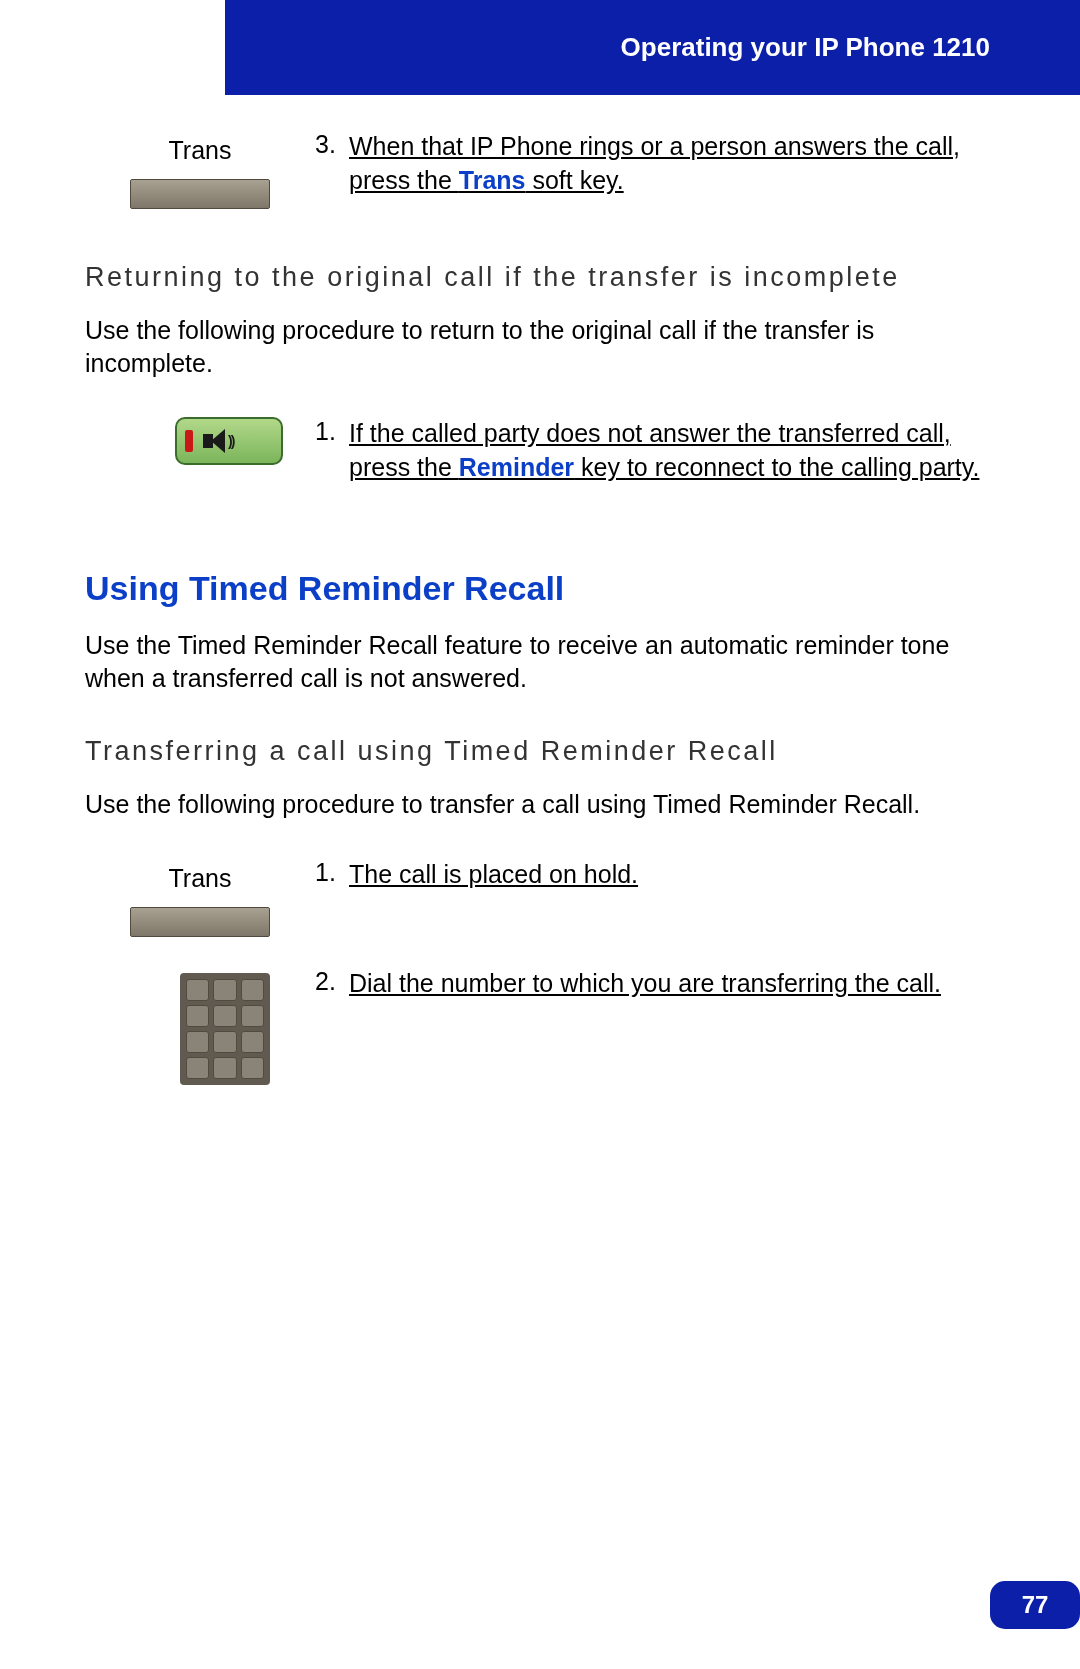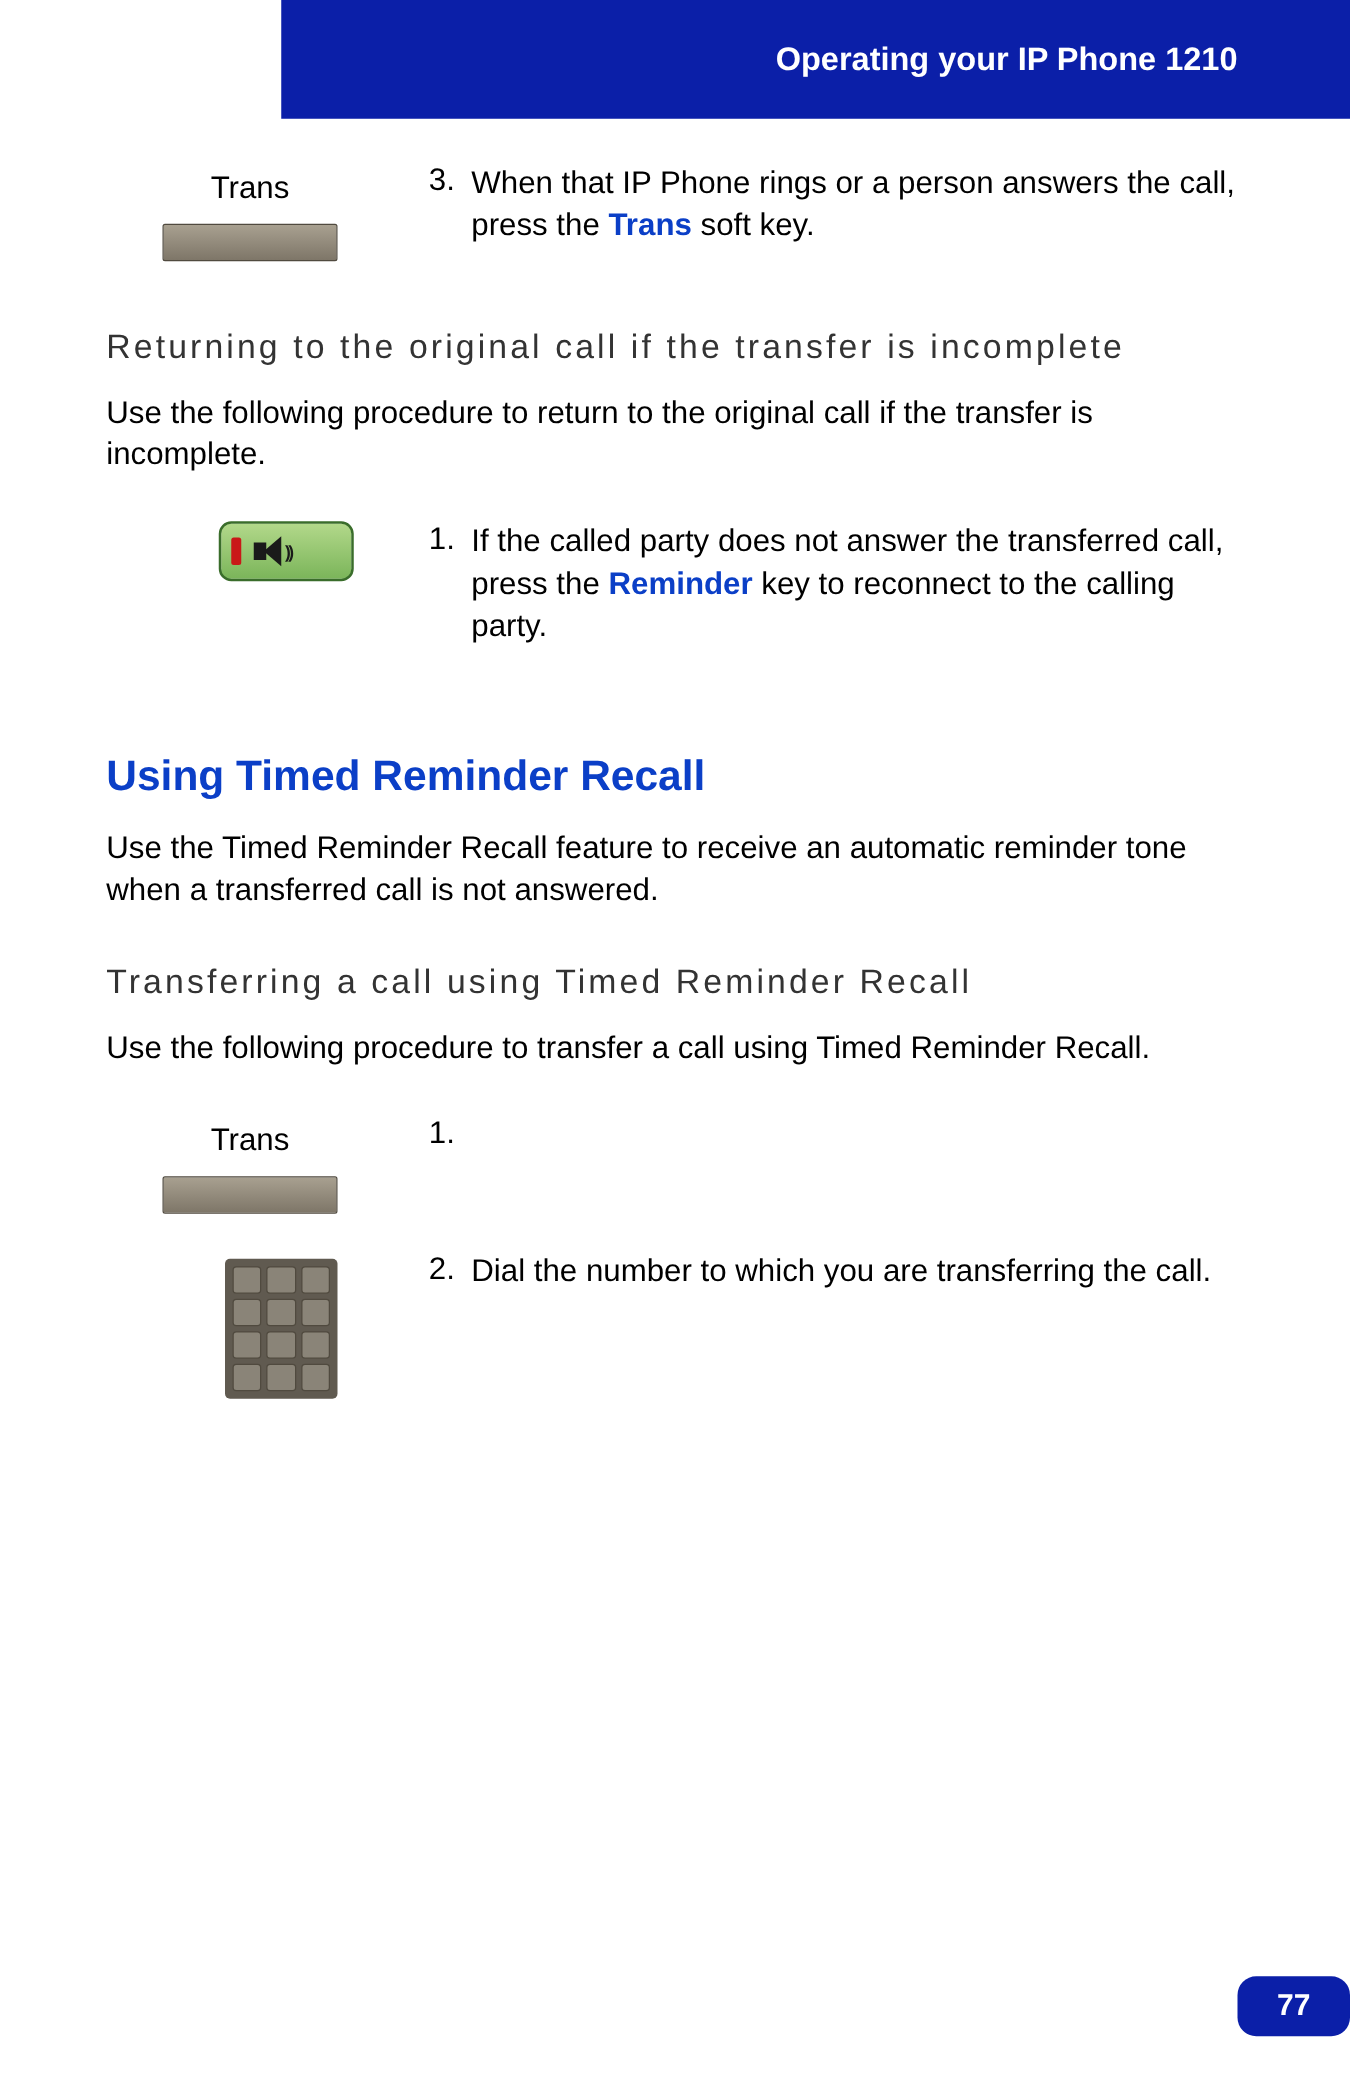--- a/index.html
+++ b/index.html
@@ -29,21 +29,20 @@
       font-size: 26px;
     }
     .content {
       position: absolute;
       top: 130px;
       left: 85px;
       right: 85px;
     }
     .step-row {
       display: flex;
-      gap: 28px;
       margin-bottom: 22px;
     }
     .icon-col {
       width: 230px;
       flex-shrink: 0;
       display: flex;
       flex-direction: column;
       align-items: center;
       padding-top: 6px;
     }
@@ -120,20 +119,21 @@
     }
     .step-num {
       font-size: 25px;
       width: 34px;
       flex-shrink: 0;
     }
     .step-body {
       flex: 1;
       font-size: 25px;
       line-height: 1.35;
+      text-decoration: underline;
     }
     .step-body p { margin-bottom: 24px; }
     .kw { color: #0b3fc7; font-weight: bold; }
     .section-h3 {
       font-size: 27px;
       color: #333;
       letter-spacing: 2.5px;
       font-weight: normal;
       margin-top: 40px;
       margin-bottom: 8px;
@@ -219,20 +219,21 @@
   <p class="section-p">Use the following procedure to transfer a call using Timed Reminder Recall.</p>
 
   <div class="step-row">
     <div class="icon-col">
       <div class="icon-label">Trans</div>
       <div class="softkey-bar"></div>
     </div>
     <div class="text-col">
       <div class="step-num">1.</div>
       <div class="step-body">
+        <p>The call is placed on hold.</p>
       </div>
     </div>
   </div>
 
   <div class="step-row" style="margin-top:30px;">
     <div class="icon-col" style="padding-left:95px; align-items:flex-start;">
       <div class="keypad">
         <div class="keypad-btn"></div>
           <div class="keypad-btn"></div>
           <div class="keypad-btn"></div>

